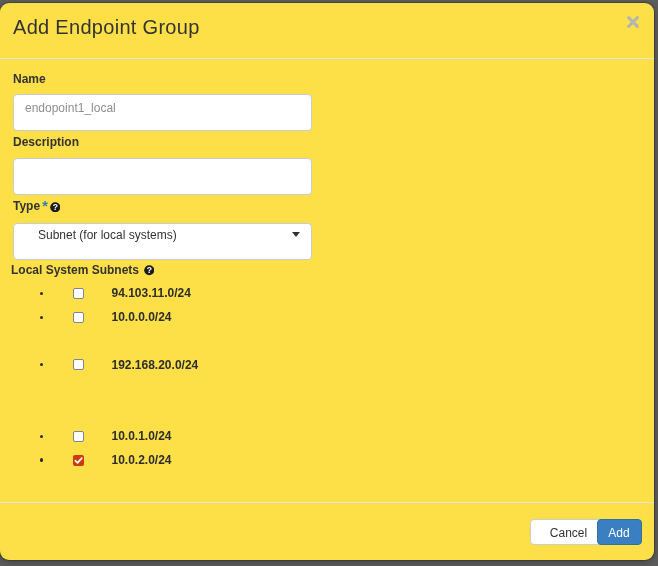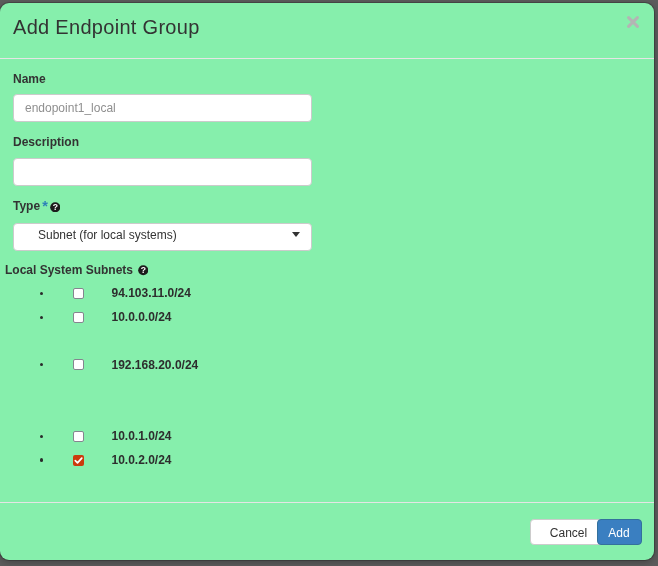--- a/index.html
+++ b/index.html
@@ -1,37 +1,37 @@
 <!DOCTYPE html>
 <html><head>
 <meta charset="utf-8">
 <style>
 * { margin:0; padding:0; box-sizing:border-box; }
 html,body { width:658px; height:566px; overflow:hidden; }
 body { background:#5d5d5d; font-family:"Liberation Sans", sans-serif; position:relative; }
 .modal {
   position:absolute; left:0; top:3px; width:653.5px; height:557px;
-  background:#86efac; border-radius:9px;
+  background:#fde047; border-radius:9px;
   box-shadow:0 0 0 1px rgba(0,0,0,.2), 0 2px 8px rgba(0,0,0,.3);
 }
 .modal > * { position:absolute; }
 .mh { left:0; top:0; width:100%; height:56px; border-bottom:1px solid #e5e5e5; }
 .title { left:13px; top:14px; font-size:20px; line-height:20px; letter-spacing:0.3px; color:#333; }
 .close { left:627px; top:13.4px; width:12px; height:12px; }
 .lbl { font-size:12px; line-height:12px; font-weight:bold; color:#333; }
 .lbl-name { left:13px; top:70px; }
 .lbl-desc { left:13px; top:132.5px; }
 .lbl-type { left:13px; top:196.5px; }
-.lbl-sub  { left:5px; top:260.5px;text-align:right; }
+.lbl-sub  { left:11px; top:260.5px;text-align:right; }
 .ast { color:#2e80b8; font-size:14.5px; line-height:6px; vertical-align:-1.5px; display:inline-block; margin-left:-1.2px; }
 .hq { display:inline-block; vertical-align:-1.2px; }
 .hqt { margin-left:-1.4px; vertical-align:-2.7px; }
 .hqs { margin-left:1.2px; vertical-align:-2.2px; }
 .inp {
-  left:13px; width:299px; height:28px; background:#fff;
+  left:13px; width:299px; height:37px; background:#fff;
   border:1px solid #cbcbcb; border-radius:4px;
   font-size:12px; line-height:26px; padding-left:11px; color:#8f8f8f;
 }
 .inp-name { top:91px; }
 .inp-desc { top:154.5px; }
 .sel { top:220px; color:#333; padding-left:24px; line-height:22px; }
 .caret { left:292px; top:228.8px; width:0; height:0;
   border-left:4px solid transparent; border-right:4px solid transparent;
   border-top:5px solid #333; }
 .help-txt { left:338.5px; top:77.7px; font-size:12px; line-height:14px; color:#555; }

